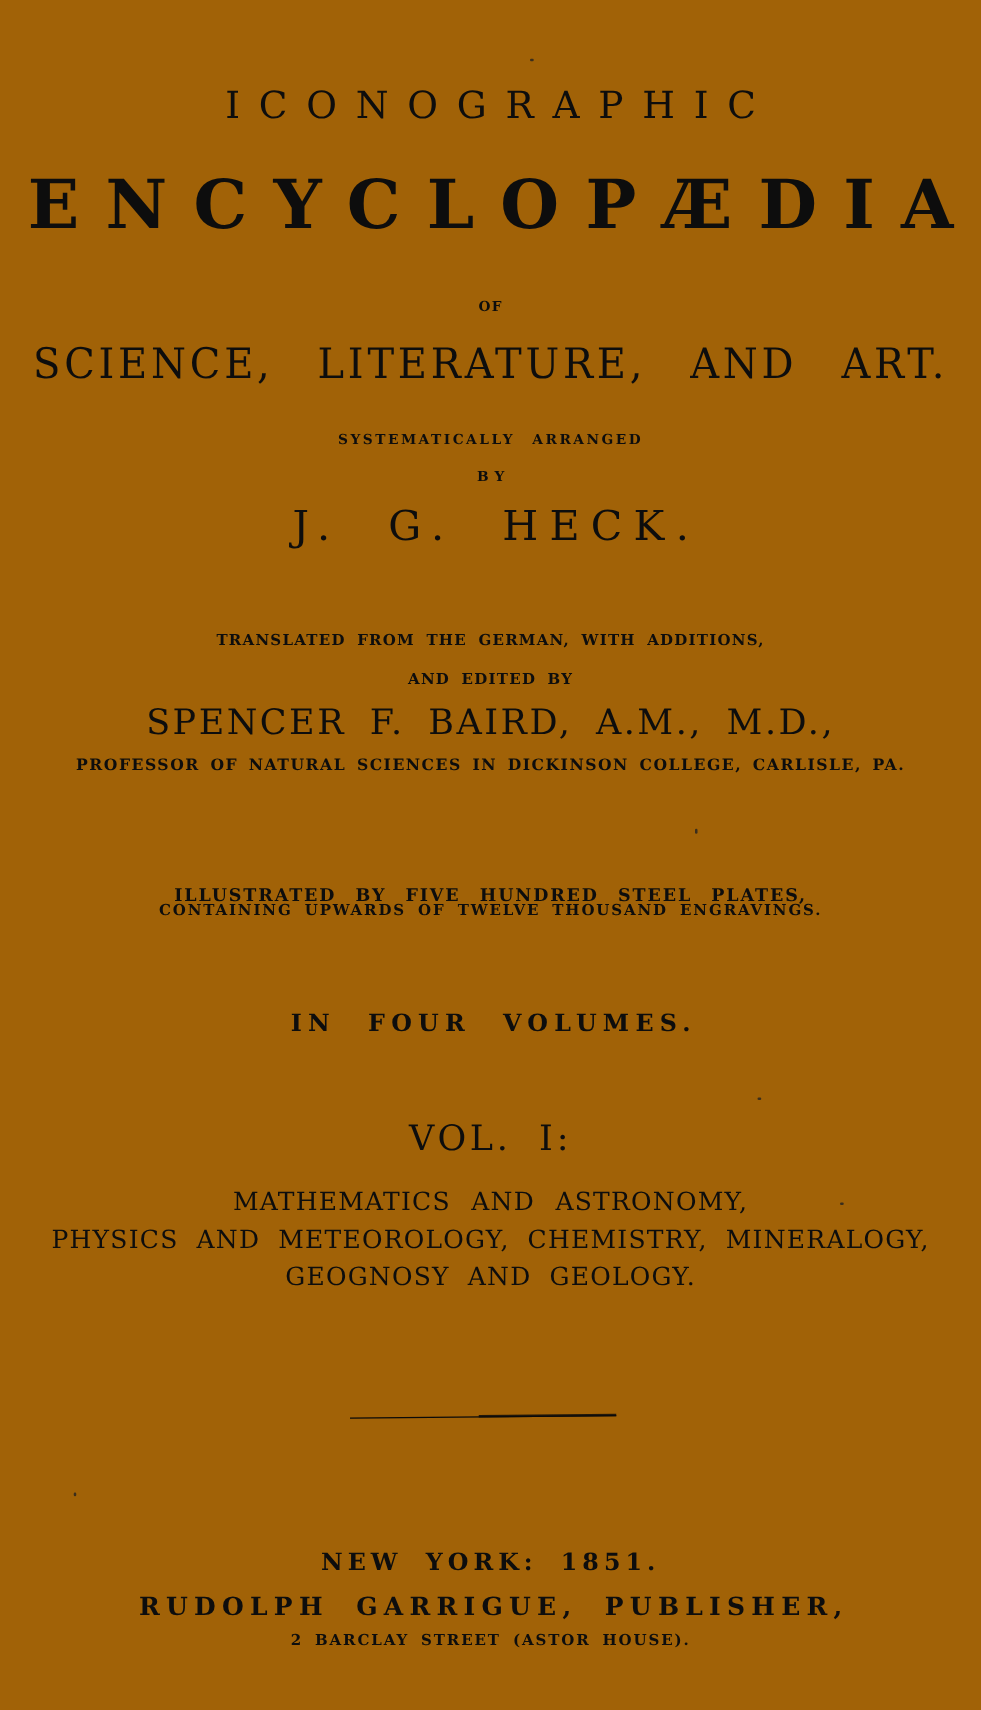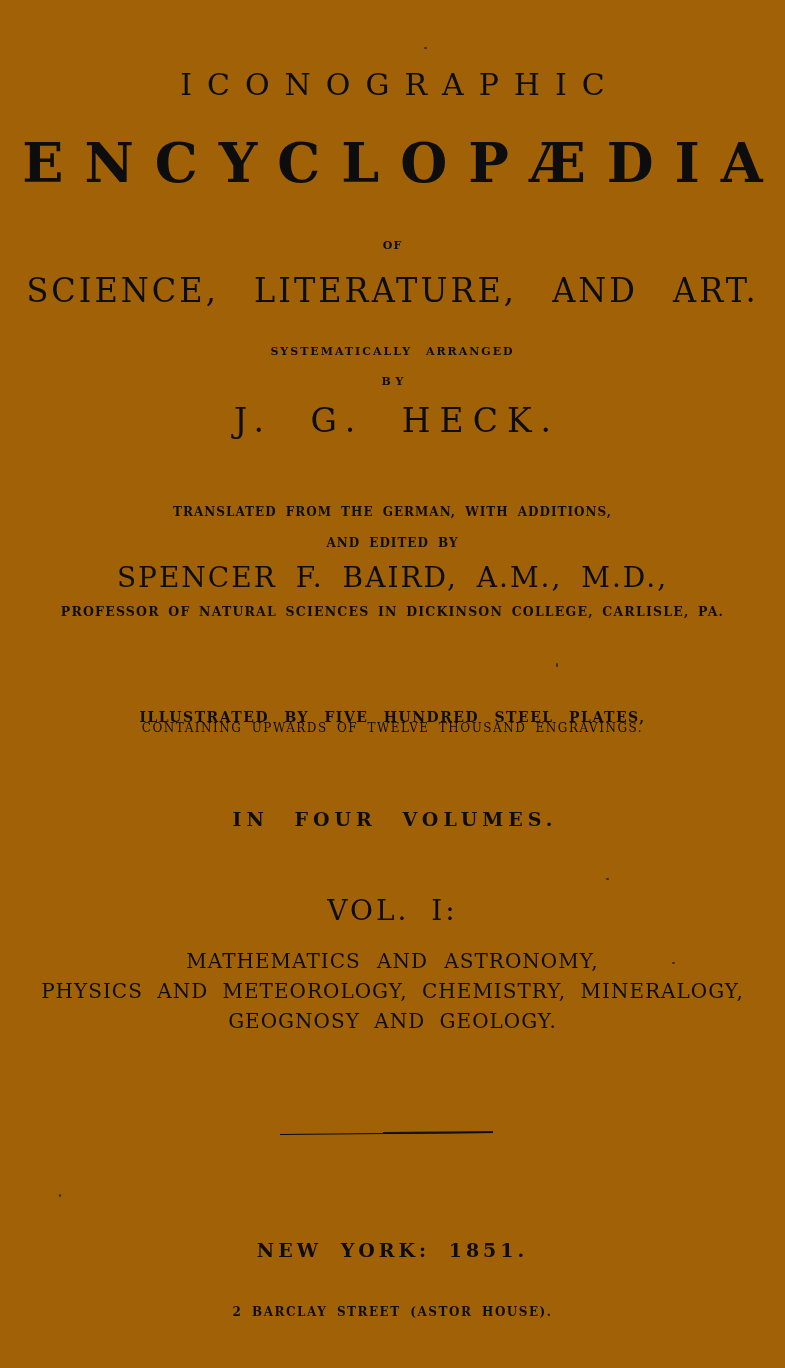--- a/index.html
+++ b/index.html
@@ -31,21 +31,21 @@
   .l-of         { top: 240px; font-size: 11px; font-weight: 700; letter-spacing: 1px; }
   .l-subject    { top: 274px; font-size: 32px; letter-spacing: 3px; word-spacing: 22px; transform: scaleY(1.05); transform-origin: top; }
   .l-arranged   { top: 346px; font-size: 11px; font-weight: 700; letter-spacing: 2px; word-spacing: 8px; text-align: center; }
   .l-by         { top: 376px; font-size: 11px; font-weight: 700; letter-spacing: 5px; text-indent: 5px; }
   .l-author     { top: 404px; font-size: 33px; letter-spacing: 9px; word-spacing: 18px; text-indent: 9px; }
   .l-trans1     { top: 506px; font-size: 12px; font-weight: 700; letter-spacing: 1px; word-spacing: 4px; }
   .l-trans2     { top: 537px; font-size: 12px; font-weight: 700; letter-spacing: 1px; word-spacing: 4px; }
   .l-editor     { top: 564px; font-size: 28px; letter-spacing: 2px; word-spacing: 8px; }
   .l-editor-sub { top: 606px; font-size: 12.5px; font-weight: 700; letter-spacing: 1.2px; word-spacing: 3px; }
   .l-illus1     { top: 710px; font-size: 14px; font-weight: 700; letter-spacing: 1.5px; word-spacing: 9px; }
-  .l-illus2     { top: 722px; font-size: 12px; font-weight: 400; letter-spacing: 1.5px; word-spacing: 4px; }
+  .l-illus2     { top: 722px; font-size: 12px; font-weight: 700; letter-spacing: 1.5px; word-spacing: 4px; }
   .l-volumes    { top: 810px; font-size: 19px; font-weight: 700; letter-spacing: 5px; word-spacing: 14px; text-indent: 5px; }
   .l-volno      { top: 897px; font-size: 28px; letter-spacing: 3px; word-spacing: 10px; }
   .l-contents1  { top: 951px; font-size: 20px; letter-spacing: 1px; word-spacing: 9px; }
   .l-contents2  { top: 981px; font-size: 20px; letter-spacing: 1px; word-spacing: 7px; }
   .l-contents3  { top: 1011px; font-size: 20px; letter-spacing: 1px; word-spacing: 7px; }
   .l-cityyear   { top: 1241px; font-size: 19px; font-weight: 700; letter-spacing: 4px; word-spacing: 8px; }
   .l-publisher  { top: 1275px; font-size: 20px; font-weight: 700; letter-spacing: 5px; word-spacing: 10px; text-indent: 5px; }
   .l-address    { top: 1306px; font-size: 12px; font-weight: 700; letter-spacing: 1.5px; word-spacing: 4px; }
 
   .divider {
@@ -103,20 +103,21 @@
   <div class="line l-illus2">CONTAINING UPWARDS OF TWELVE THOUSAND ENGRAVINGS.</div>
   <div class="line l-volumes">IN FOUR VOLUMES.</div>
   <div class="line l-volno">VOL. I:</div>
   <div class="line l-contents1">MATHEMATICS AND ASTRONOMY,</div>
   <div class="line l-contents3">GEOGNOSY AND GEOLOGY.</div>
   <div class="line l-contents2">PHYSICS AND METEOROLOGY, CHEMISTRY, MINERALOGY,</div>
 
   <div class="divider"></div>
 
   <div class="line l-cityyear">NEW YORK: 1851.</div>
+  <div class="line l-publisher">RUDOLPH GARRIGUE, PUBLISHER,</div>
   <div class="line l-address">2 BARCLAY STREET (ASTOR HOUSE).</div>
 
   <div class="speck s1"></div>
   <div class="speck s2"></div>
   <div class="speck s3"></div>
   <div class="speck s4"></div>
   <div class="speck s5"></div>
 
 </div>
 

